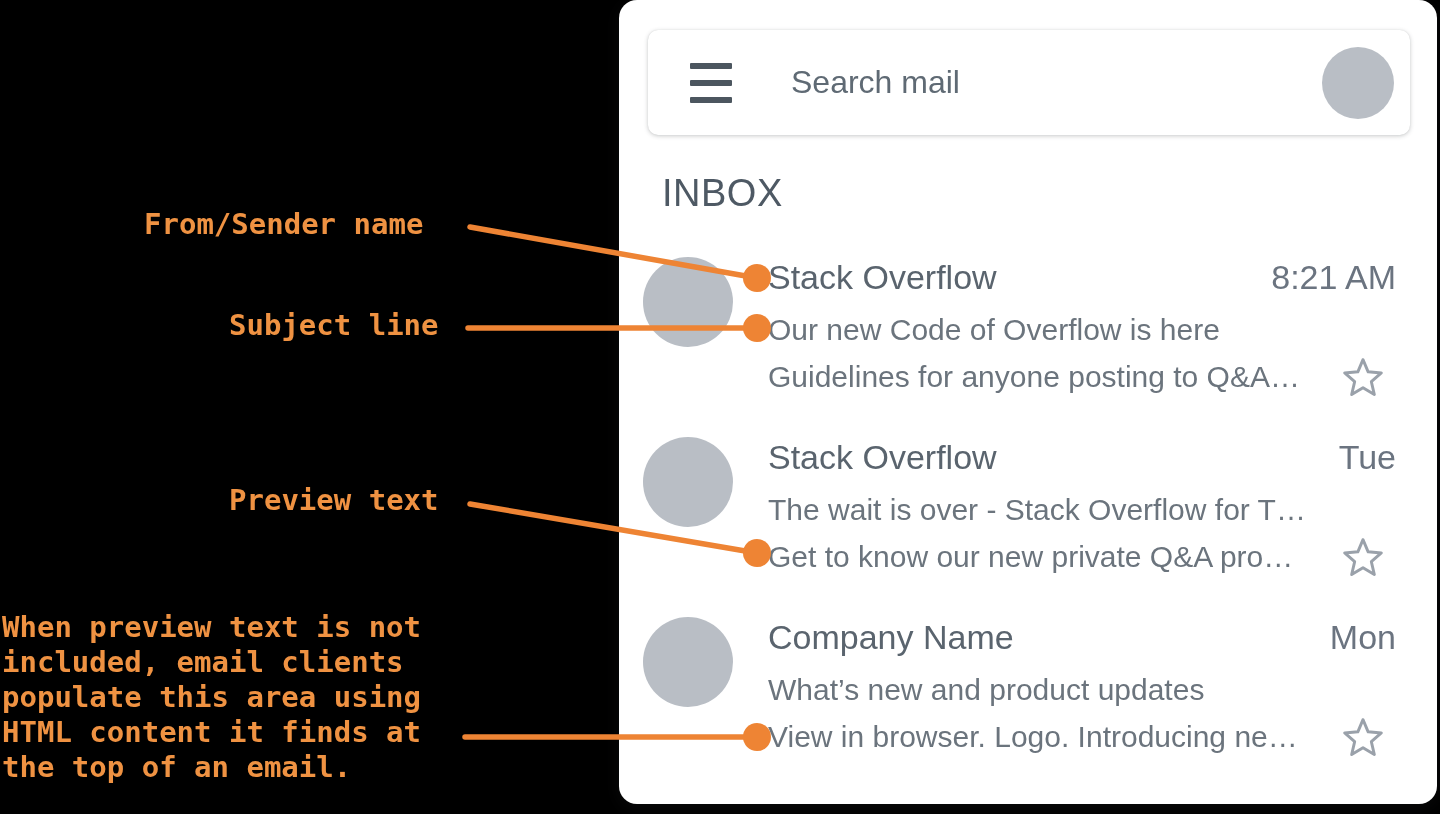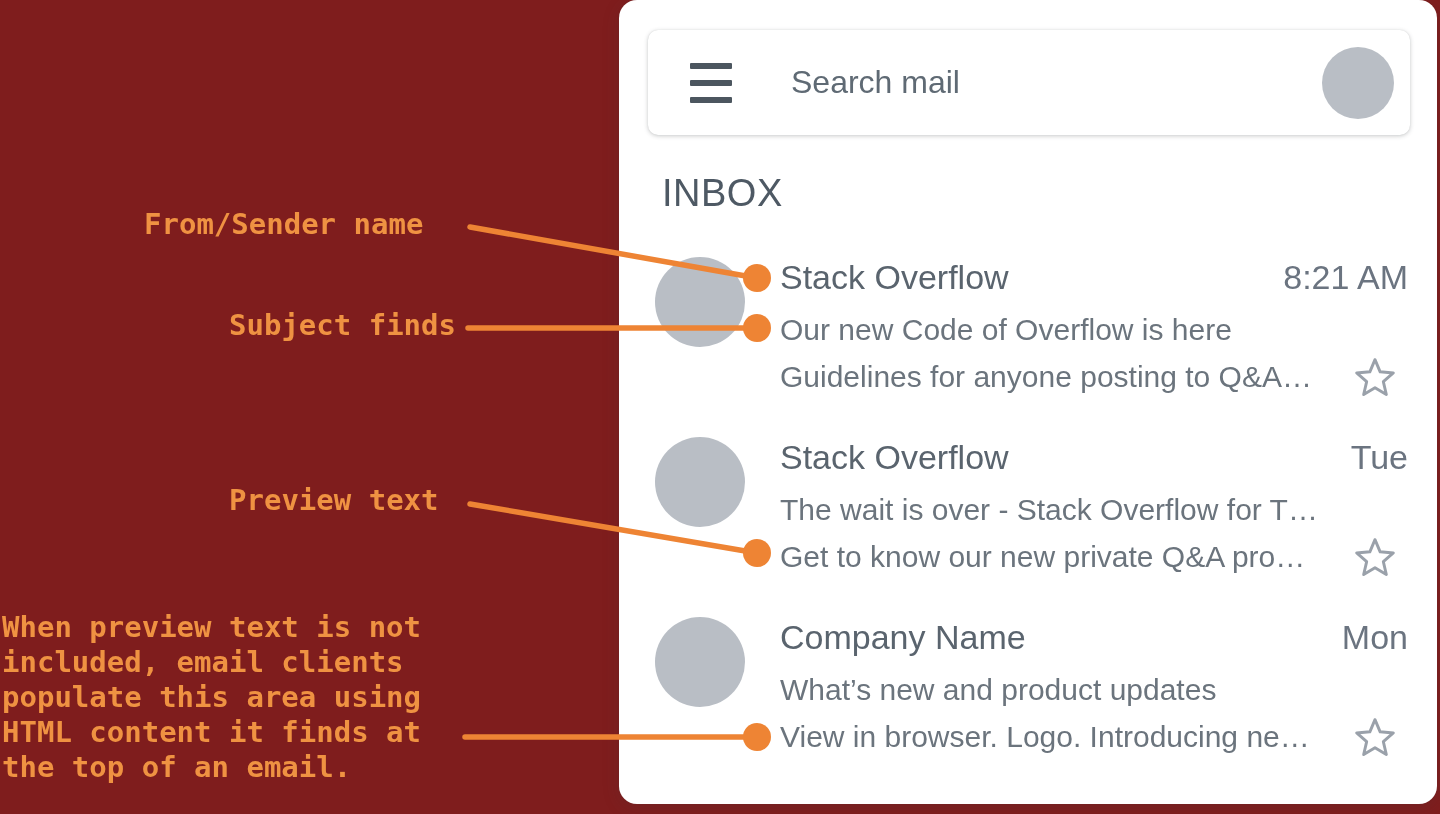--- a/index.html
+++ b/index.html
@@ -1,20 +1,20 @@
 <!DOCTYPE html>
 <html><head>
 <meta charset="utf-8">
 <style>
   html, body { margin: 0; padding: 0; background: #ffffff; }
   .canvas {
     position: relative;
     width: 1440px;
     height: 814px;
-    background: #7f1d1d;
+    background: #000000;
     overflow: hidden;
     font-family: "Liberation Sans", sans-serif;
   }
 
   
   .anno {
     position: absolute;
     z-index: 6;
     font-family: "DejaVu Sans Mono", monospace;
     font-weight: bold;
@@ -91,21 +91,21 @@
   .inbox-label {
     position: absolute;
     left: 43px; top: 172px;
     font-size: 38px;
     letter-spacing: 0.5px;
     color: #4E5964;
   }
 
   .email-row {
     position: absolute;
-    left: 36px;
+    left: 24px;
     width: 753px;
     height: 146px;
   }
   .row-1 { top: 257px; }
   .row-2 { top: 437px; }
   .row-3 { top: 617px; }
 
   .avatar {
     position: absolute;
     left: 0; top: 0;
@@ -194,21 +194,21 @@
       <div class="subject">What’s new and product updates</div>
       <div class="preview">View in browser. Logo. Introducing ne…</div>
       <svg class="star" viewBox="0 0 24 24">
         <path d="M12 17.27L18.18 21l-1.64-7.03L22 9.24l-7.19-.61L12 2 9.19 8.63 2 9.24l5.46 4.73L5.82 21z" fill="none" stroke="#9AA1AA" stroke-width="1.6" stroke-linejoin="round"></path>
       </svg>
     </div>
 
   </div>
 
   <div class="anno anno-from">From/Sender name</div>
-  <div class="anno anno-subject">Subject finds</div>
+  <div class="anno anno-subject">Subject line</div>
   <div class="anno anno-preview">Preview text</div>
   <div class="anno anno-note">When preview text is not
 included, email clients
 populate this area using
 HTML content it finds at
 the top of an email.</div>
 
   <svg class="overlay" width="1440" height="814" viewBox="0 0 1440 814">
     <line x1="470" y1="227" x2="757" y2="278" stroke-width="5.5" stroke-linecap="round" stroke="#EE8434"></line>
     <line x1="468" y1="328" x2="757" y2="328" stroke-width="5.5" stroke-linecap="round" stroke="#EE8434"></line>

